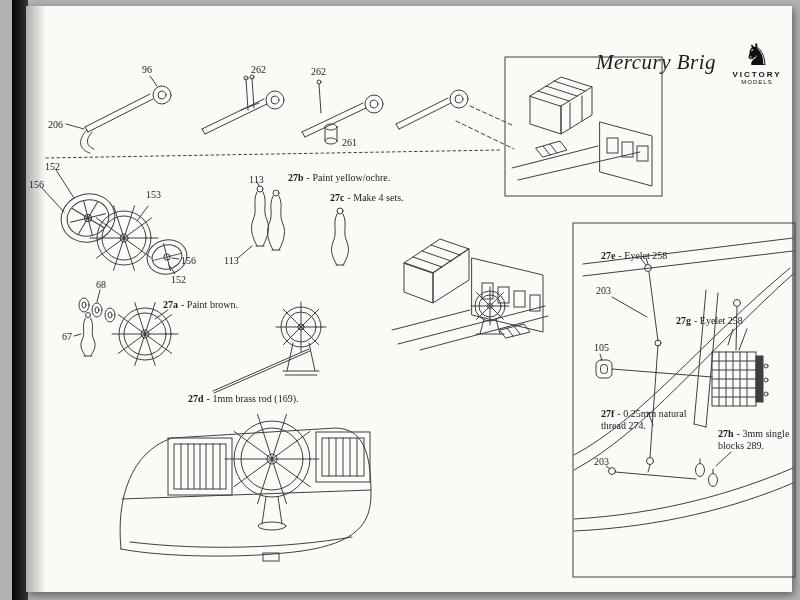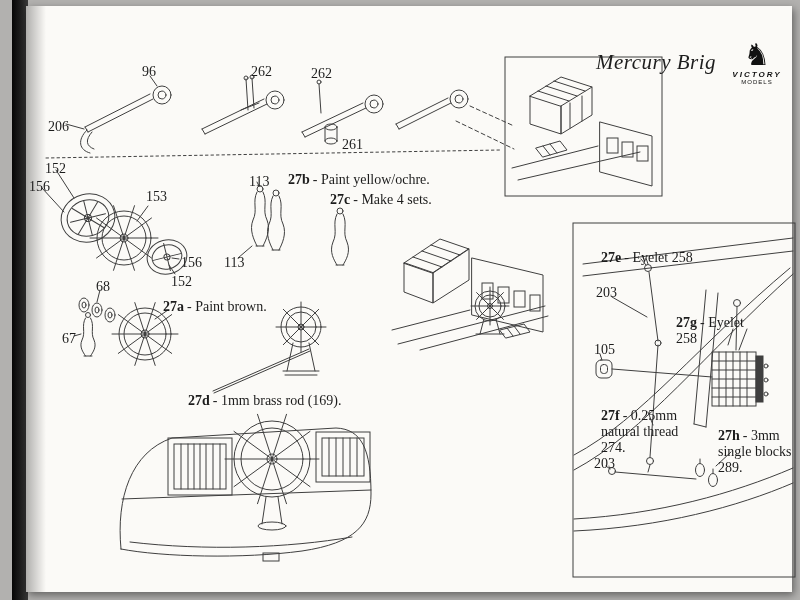--- a/index.html
+++ b/index.html
@@ -6,29 +6,29 @@
   body{width:800px;height:600px;overflow:hidden;background:#a9a8a6;
        font-family:"Liberation Serif", serif;}
   .photo{position:absolute;left:0;top:0;width:800px;height:600px;background:#b2b1af;}
   .spine{position:absolute;left:12px;top:0;width:16px;height:600px;
          background:linear-gradient(to right,#050505,#222 60%,#3a3a3a);}
   .page{position:absolute;left:26px;top:6px;width:766px;height:586px;
         background:#fbfaf7;box-shadow:2px 3px 8px rgba(0,0,0,.45);}
   .page::before{content:"";position:absolute;left:0;top:0;width:20px;height:100%;
         background:linear-gradient(to right,rgba(0,0,0,.30),rgba(0,0,0,0));}
   svg.art{position:absolute;left:0;top:0;}
-  .lbl{position:absolute;font-size:14px;color:#1c1c1c;white-space:nowrap;line-height:1.15;}
+  .lbl{position:absolute;font-size:10px;color:#1c1c1c;white-space:nowrap;line-height:1.15;}
   .callout{white-space:normal;}
   .callout .code{font-weight:bold;}
   .callout .txt{margin-left:3px;margin-top:18px;}
   .title{position:absolute;left:596px;top:50px;font-size:21px;font-style:italic;
          color:#1d1d1d;letter-spacing:.5px;}
   .logo{position:absolute;left:728px;top:40px;width:58px;text-align:center;color:#111;}
   .logo .horse{font-size:30px;line-height:30px;display:block;}
-  .logo .l1{font-size:8px;font-weight:bold;letter-spacing:2px;font-family:"Liberation Sans",sans-serif;font-style:italic;}
+  .logo .l1{font-size:8px;font-weight:bold;letter-spacing:2px;font-family:"Liberation Sans",sans-serif;}
   .logo .l2{font-size:6px;letter-spacing:1px;font-family:"Liberation Sans",sans-serif;}
 </style>
 </head>
 <body>
 
 <div class="photo">
   <div class="spine"></div>
   <div class="page"></div>
 
   <svg class="art" width="800" height="600" viewBox="0 0 800 600" fill="none" stroke="#3f3f3f" stroke-width="1" stroke-linecap="round">

